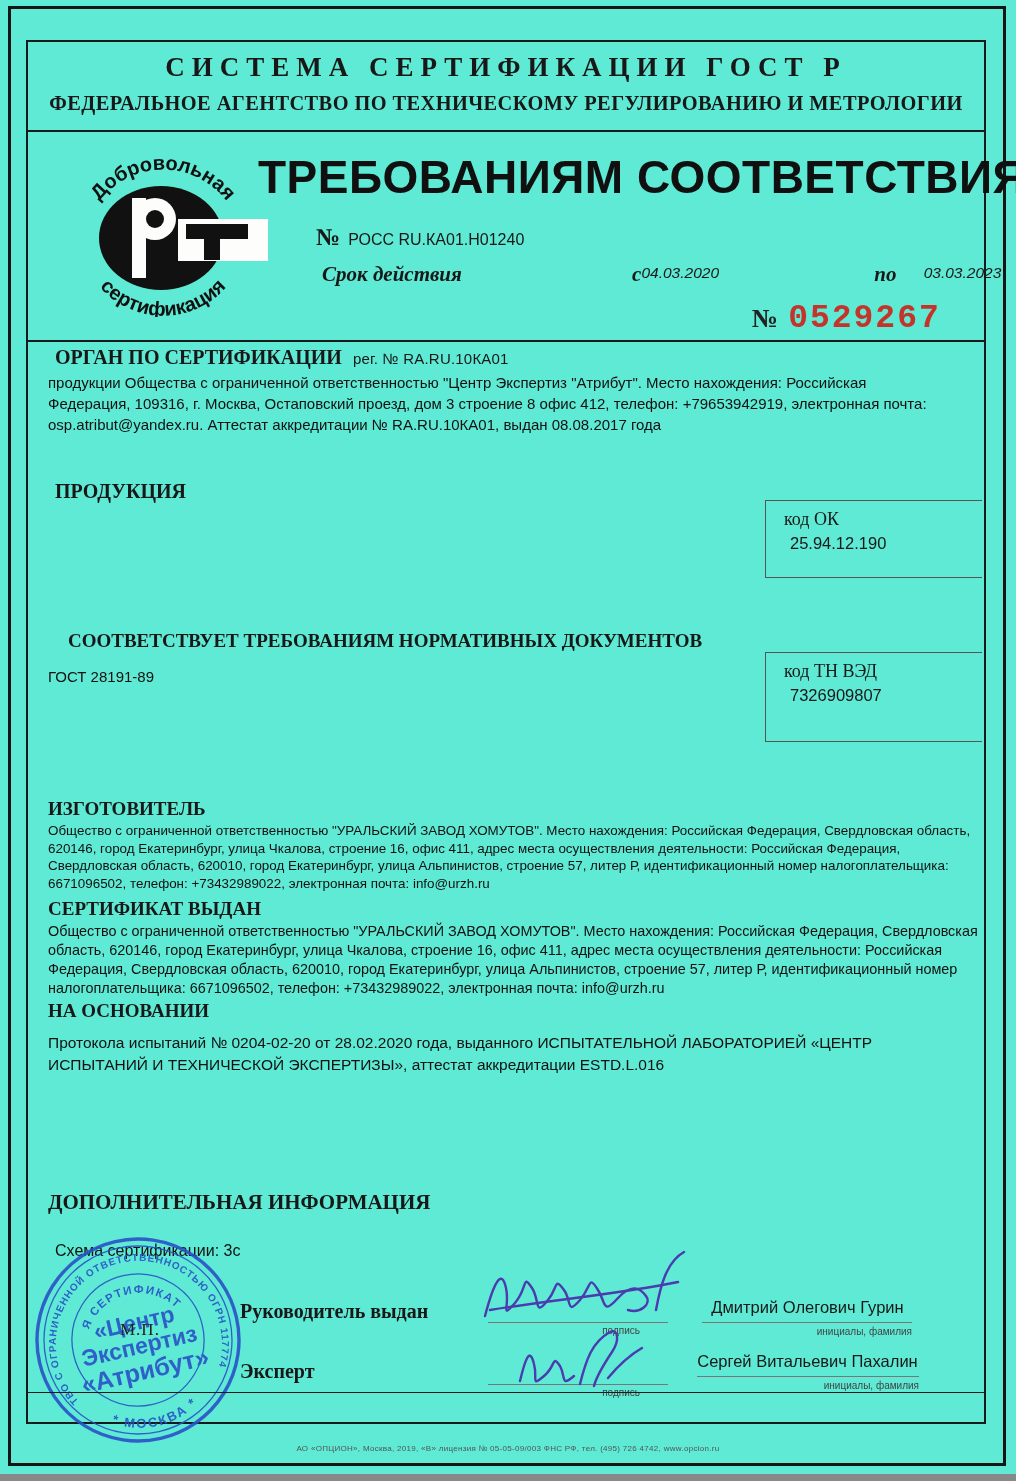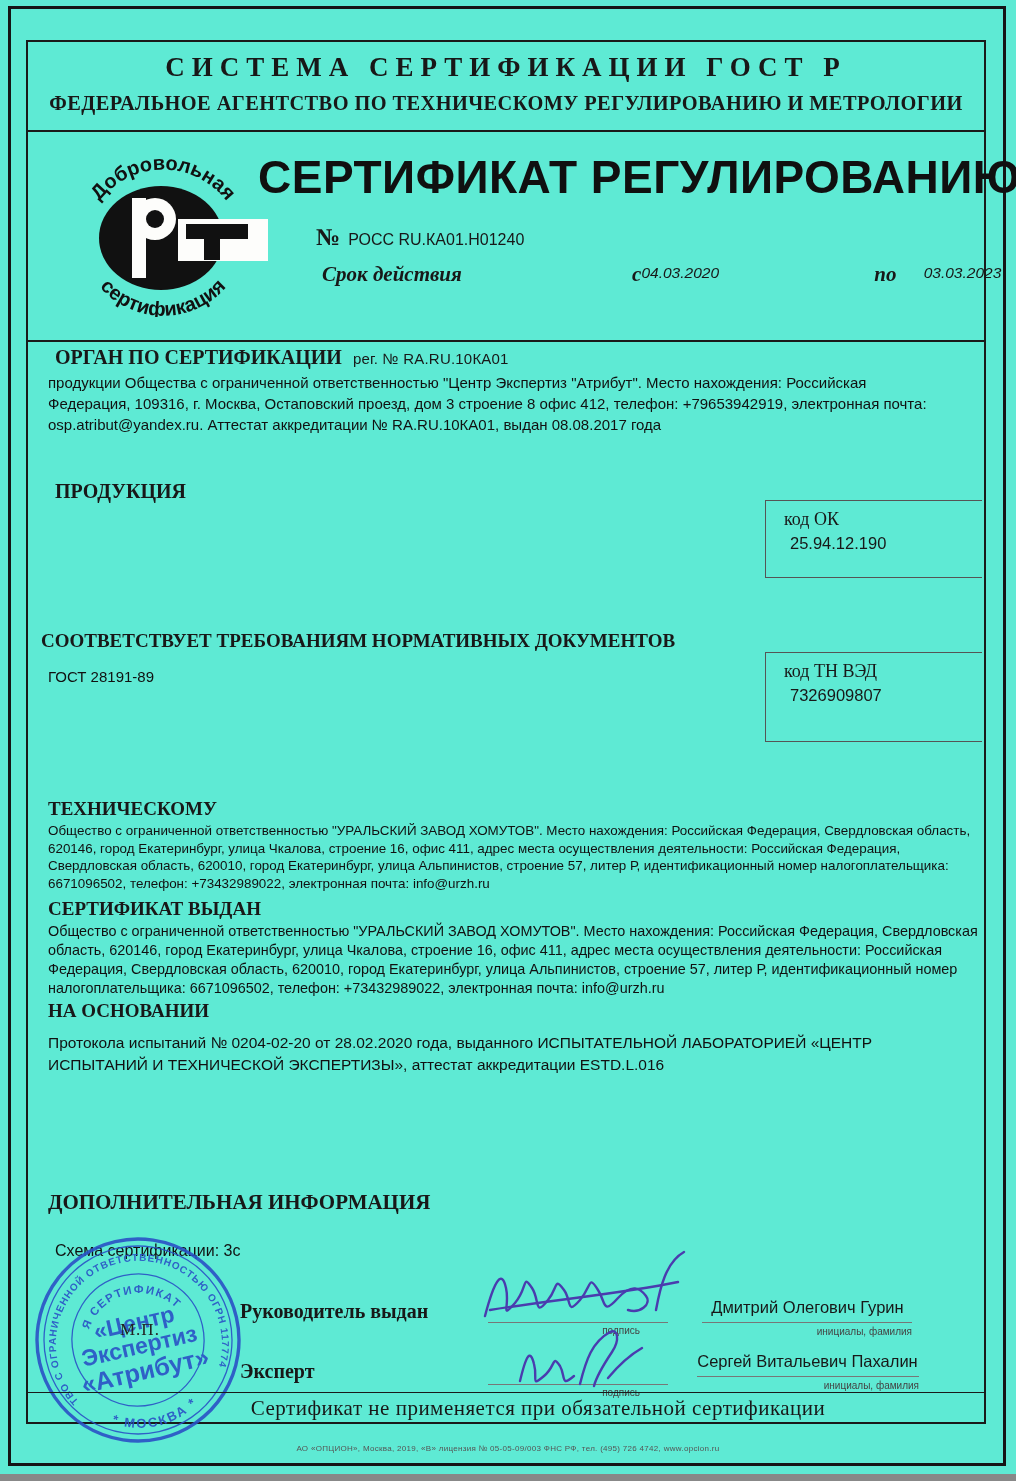--- a/index.html
+++ b/index.html
@@ -73,56 +73,59 @@
         <rect x="74" y="56" width="14" height="80" fill="#fdfdfb"></rect>
         <circle cx="97" cy="77" r="21" fill="#fdfdfb"></circle>
         <circle cx="97" cy="77" r="9" fill="#111"></circle>
 
         <rect x="128" y="82" width="62" height="15" fill="#111"></rect>
         <rect x="146" y="82" width="16" height="36" fill="#111"></rect>
       </g>
     </svg>
   </div>
 
-  <div class="abs doc-title">СЕРТИФИКАТ РЕГУЛИРОВАНИЮ</div>
+  <div class="abs doc-title">ТРЕБОВАНИЯМ СООТВЕТСТВИЯ</div>
 
   <div class="abs certno-row">
     <span class="no-sign">№</span><span>РОСС RU.КА01.Н01240</span>
   </div>
 
   <div class="abs validity-row">
     <span>Срок действия</span>
     <span style="margin-left:165px;">с</span><span class="date">04.03.2020</span>
     <span style="margin-left:150px;">по</span>
     <span class="date" style="margin-left:22px;">03.03.2023</span>
   </div>
 
+  <div class="abs formno">
+    <span class="no-sign">№</span><span class="digits">0529267</span>
+  </div>
 
   <div class="hr" style="top:340px;"></div>
 
   <div class="abs sec-head" style="top:346px;left:55px;">
     <span>ОРГАН ПО СЕРТИФИКАЦИИ</span>
     <span class="reg" style="margin-left:6px;">рег. № RA.RU.10КА01</span>
   </div>
   <div class="abs body-text" style="top:372px;left:48px;width:905px;">продукции Общества с ограниченной ответственностью "Центр Экспертиз "Атрибут". Место нахождения: Российская Федерация, 109316, г. Москва, Остаповский проезд, дом 3 строение 8 офис 412, телефон: +79653942919, электронная почта: osp.atribut@yandex.ru. Аттестат аккредитации № RA.RU.10КА01, выдан 08.08.2017 года</div>
 
   <div class="abs sec-head" style="top:480px;left:55px;">ПРОДУКЦИЯ</div>
   <div class="code-box" style="top:500px;height:76px;">
     <div class="lbl">код ОК</div>
     <div class="val">25.94.12.190</div>
   </div>
 
-  <div class="abs sec-head" style="top:630px;left:41px;font-size:19px;font-family:Liberation Serif, serif;">СООТВЕТСТВУЕТ ТРЕБОВАНИЯМ НОРМАТИВНЫХ ДОКУМЕНТОВ</div>
+  <div class="abs sec-head" style="top:630px;left:68px;font-size:19px;font-family:Liberation Serif, serif;">СООТВЕТСТВУЕТ ТРЕБОВАНИЯМ НОРМАТИВНЫХ ДОКУМЕНТОВ</div>
   <div class="abs body-text" style="top:666px;left:48px;width:660px;">ГОСТ 28191-89</div>
   <div class="code-box" style="top:652px;height:88px;">
     <div class="lbl">код ТН ВЭД</div>
     <div class="val">7326909807</div>
   </div>
 
-  <div class="abs sec-head" style="top:798px;left:48px;font-size:19px;">ТЕХНИЧЕСКОМУ</div>
+  <div class="abs sec-head" style="top:798px;left:48px;font-size:19px;">ИЗГОТОВИТЕЛЬ</div>
   <div class="abs body-text" style="top:822px;left:48px;width:932px;font-size:13.4px;line-height:1.32;">Общество с ограниченной ответственностью "УРАЛЬСКИЙ ЗАВОД ХОМУТОВ". Место нахождения: Российская Федерация, Свердловская область, 620146, город Екатеринбург, улица Чкалова, строение 16, офис 411, адрес места осуществления деятельности: Российская Федерация, Свердловская область, 620010, город Екатеринбург, улица Альпинистов, строение 57, литер Р, идентификационный номер налогоплательщика: 6671096502, телефон: +73432989022, электронная почта: info@urzh.ru</div>
 
   <div class="abs sec-head" style="top:898px;left:48px;font-size:19px;">СЕРТИФИКАТ ВЫДАН</div>
   <div class="abs body-text" style="top:922px;left:48px;width:935px;font-size:14.4px;line-height:1.33;">Общество с ограниченной ответственностью "УРАЛЬСКИЙ ЗАВОД ХОМУТОВ". Место нахождения: Российская Федерация, Свердловская область, 620146, город Екатеринбург, улица Чкалова, строение 16, офис 411, адрес места осуществления деятельности: Российская Федерация, Свердловская область, 620010, город Екатеринбург, улица Альпинистов, строение 57, литер Р, идентификационный номер налогоплательщика: 6671096502, телефон: +73432989022, электронная почта: info@urzh.ru</div>
 
   <div class="abs sec-head" style="top:1000px;left:48px;font-size:19px;">НА ОСНОВАНИИ</div>
   <div class="abs body-text" style="top:1032px;left:48px;width:880px;font-size:15.5px;">Протокола испытаний № 0204-02-20 от 28.02.2020 года, выданного ИСПЫТАТЕЛЬНОЙ ЛАБОРАТОРИЕЙ «ЦЕНТР ИСПЫТАНИЙ И ТЕХНИЧЕСКОЙ ЭКСПЕРТИЗЫ», аттестат аккредитации ESTD.L.016</div>
 
   <div class="abs sec-head" style="top:1190px;left:48px;font-size:21px;">ДОПОЛНИТЕЛЬНАЯ ИНФОРМАЦИЯ</div>
   <div class="abs body-text" style="top:1240px;left:55px;font-size:16px;">Схема сертификации: 3с</div>
@@ -189,15 +192,14 @@
         <path d="M 108,52 C 118,40 128,30 142,22"></path>
       </g>
     </svg>
   </div>
 
   <div class="name" style="top:1352px;left:695px;width:225px;">Сергей Витальевич Пахалин</div>
   <div class="sig-line" style="top:1376px;left:697px;width:222px;"></div>
   <div class="sig-caption" style="top:1380px;left:697px;width:222px;">инициалы, фамилия</div>
 
   <div class="hr" style="top:1392px;border-top-width:1.5px;"></div>
-  <div class="abs notice">Сертификат не применяется при обязательной сертификации</div>
   <div class="abs imprint">АО «ОПЦИОН», Москва, 2019, «В»    лицензия № 05-05-09/003 ФНС РФ,  тел. (495) 726 4742, www.opcion.ru</div>
 </div>
 
 </body></html>

